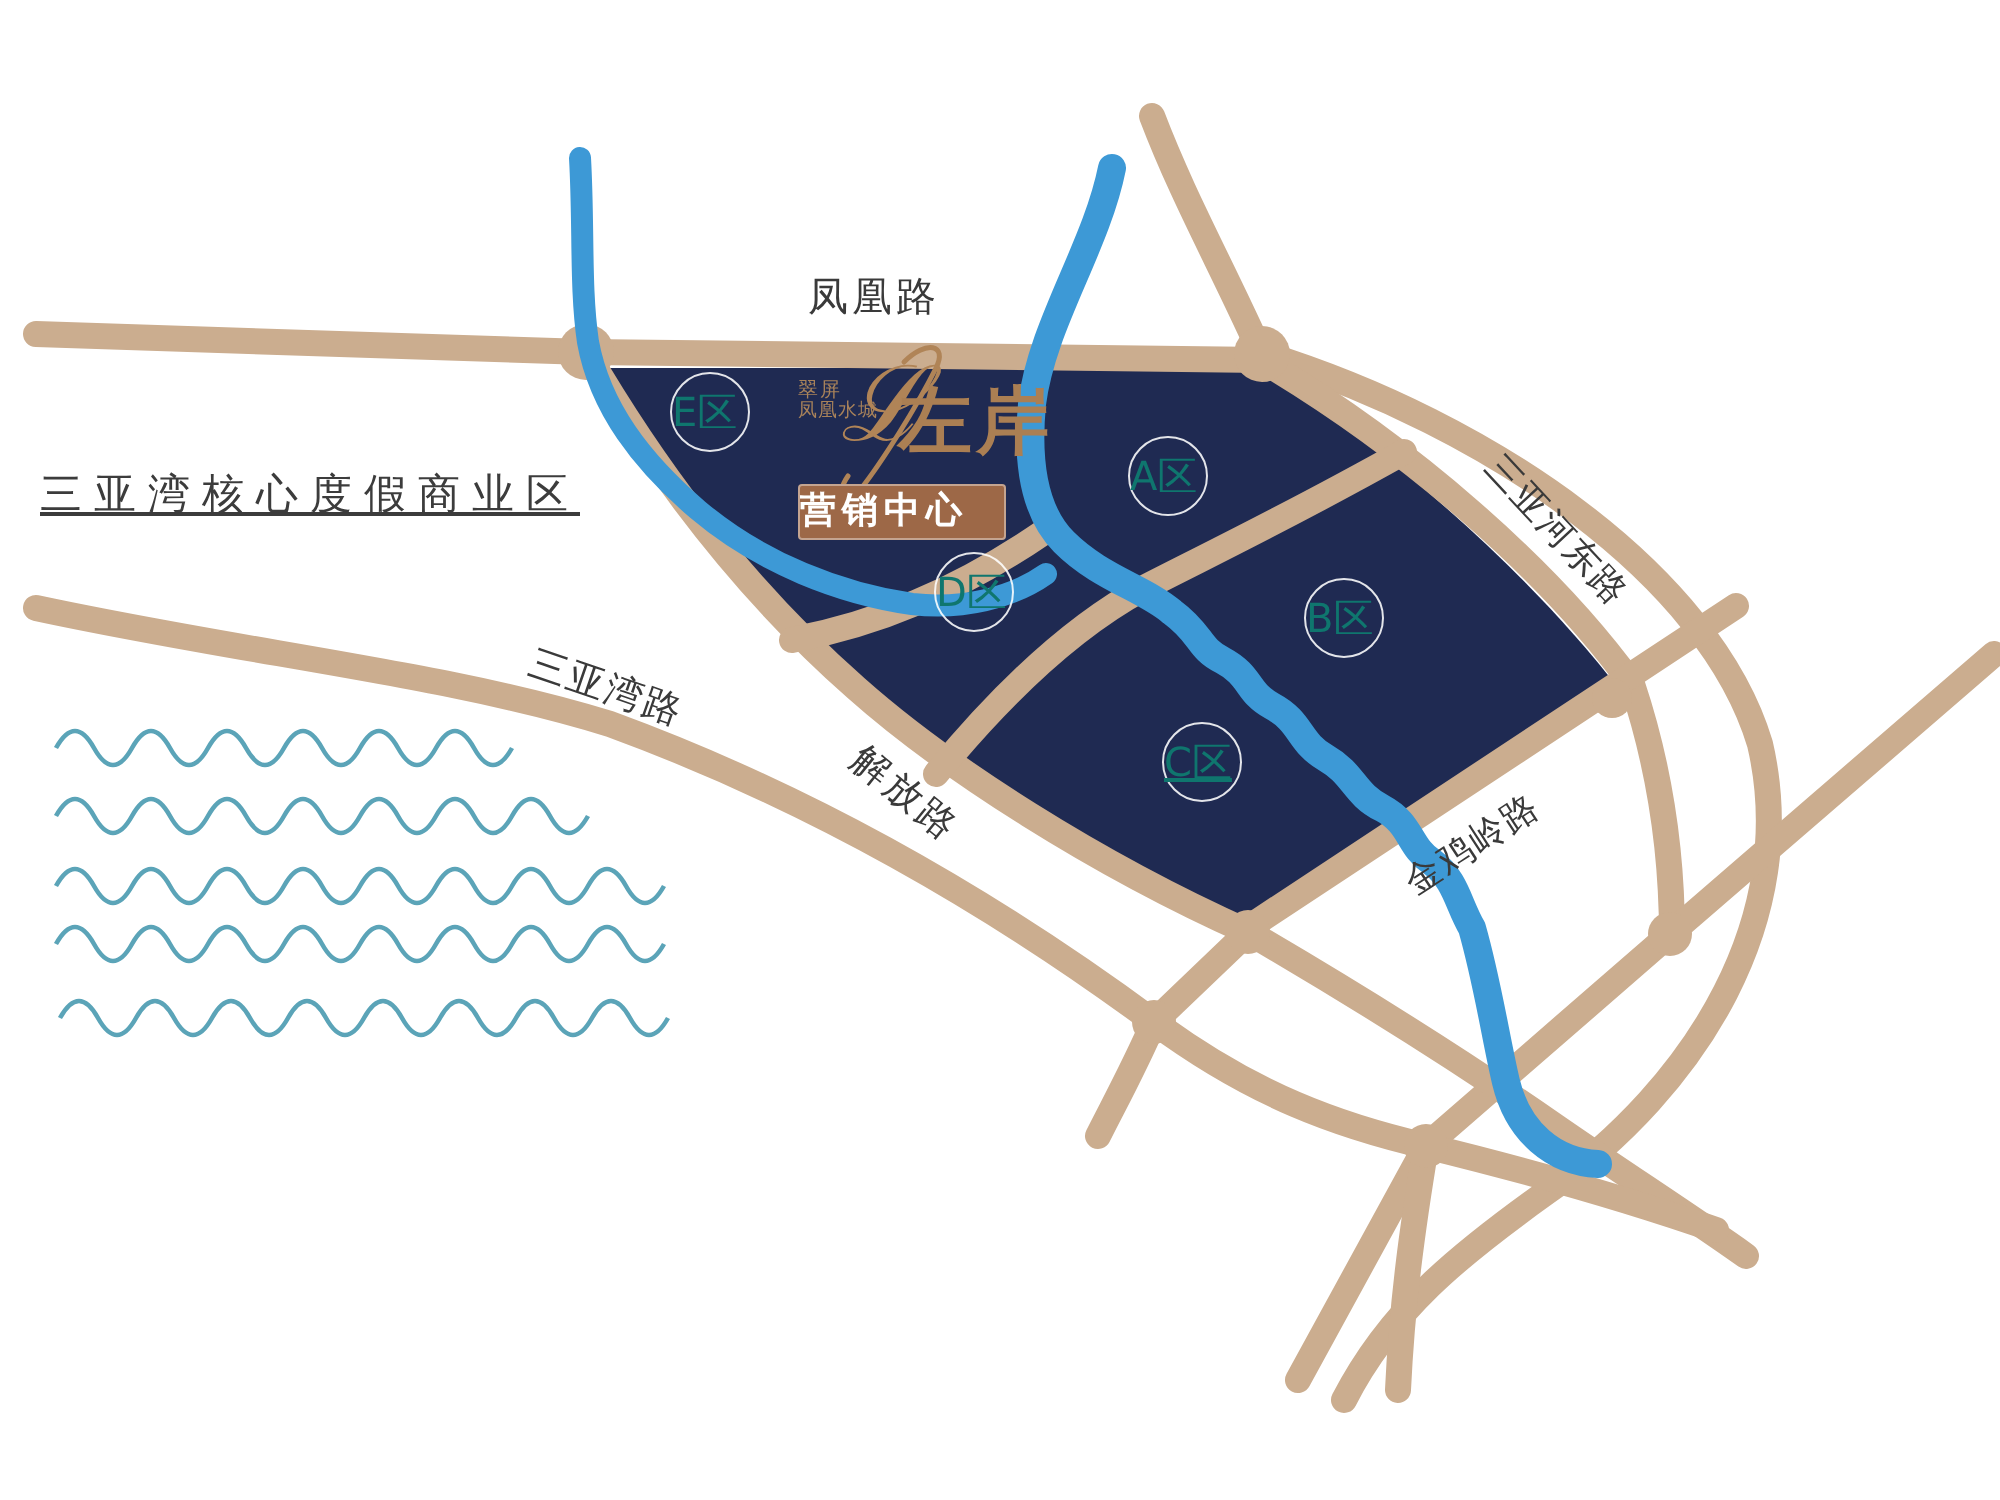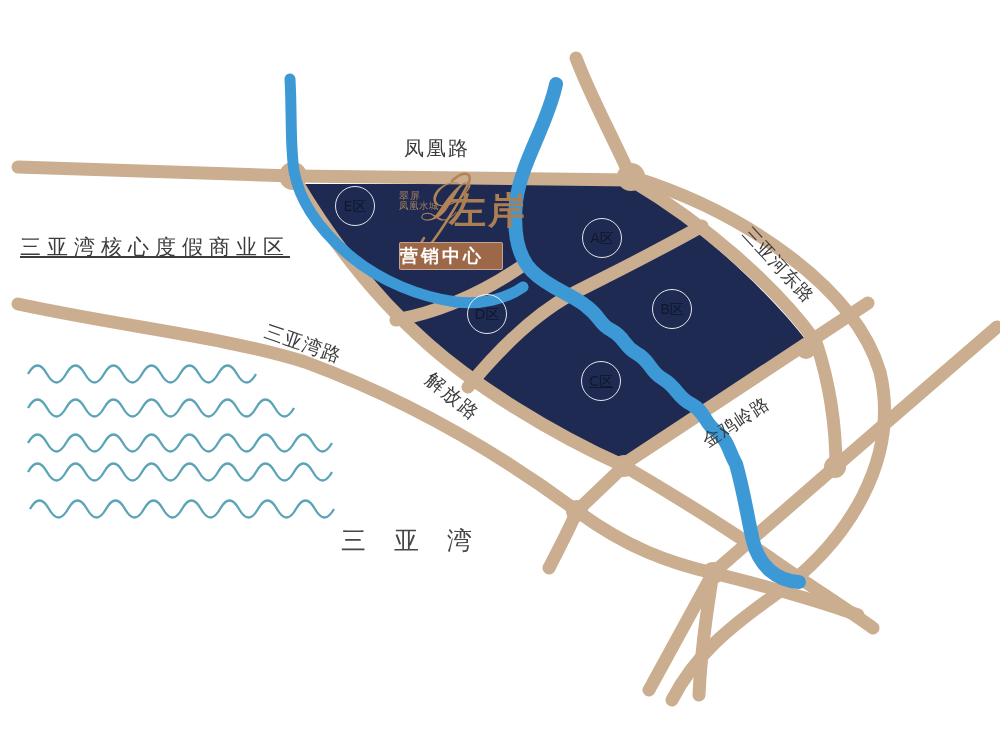--- a/index.html
+++ b/index.html
@@ -11,28 +11,28 @@
   .lbl{position:absolute;color:#3a3a3a;white-space:nowrap;transform-origin:center center;}
   .lbl-fenghuang{left:404px;top:135px;font-size:20px;letter-spacing:2px;}
   .lbl-sanyawan{left:263px;top:331px;font-size:19px;letter-spacing:1px;transform:rotate(19deg);}
   .lbl-jiefang{left:421px;top:384px;font-size:19px;letter-spacing:2px;transform:rotate(39deg);}
   .lbl-jinjiling{left:698px;top:410px;font-size:18px;letter-spacing:1px;transform:rotate(-33deg);}
   .lbl-hedong{left:731px;top:253px;font-size:18px;letter-spacing:1px;transform:rotate(47deg);}
   .lbl-business{left:20px;top:233px;font-size:21px;letter-spacing:6px;color:#3c3c3c;text-decoration:underline;}
   .lbl-bay{left:341px;top:524px;font-size:25px;letter-spacing:28px;color:#474747;}
   .zone{
     position:absolute;width:38px;height:38px;border:1.5px solid rgba(255,255,255,.88);
-    border-radius:50%;color:#0f172a;font-size:14px;line-height:38px;text-align:center;
+    border-radius:50%;color:#0f766e;font-size:20px;line-height:38px;text-align:left;
     letter-spacing:0;
   }
   .zone-e{left:335px;top:186px;}
-  .zone-a{left:582px;top:218px;}
+  .zone-a{left:564px;top:218px;}
   .zone-b{left:652px;top:289px;}
   .zone-c{left:581px;top:361px;text-decoration:underline;}
-  .zone-d{left:467px;top:294px;}
+  .zone-d{left:467px;top:276px;}
   .logo-small{position:absolute;color:#a8825a;line-height:1.15;}
   .logo-small-1{left:399px;top:190px;font-size:10px;letter-spacing:1px;}
   .logo-small-2{left:399px;top:201px;font-size:9.5px;letter-spacing:.5px;}
   .logo-script{
     position:absolute;left:420px;top:164px;font-size:52px;color:#b08457;
     font-family:"DejaVu Serif","Liberation Serif",serif;font-style:italic;
   }
   .logo-main{
     position:absolute;left:449px;top:186px;font-size:37px;color:#ab7f53;
     font-family:"DejaVu Serif","Liberation Serif",serif;font-weight:bold;letter-spacing:2px;
@@ -101,21 +101,20 @@
     <path d="M452,181 C463,170 474,172 468,184 C458,204 441,231 430,245 C423,254 417,248 424,238" stroke="#b08457" stroke-width="2.5" fill="none" stroke-linecap="round"></path>
   </svg>
 
   <div class="lbl lbl-fenghuang">凤凰路</div>
   <div class="lbl lbl-sanyawan">三亚湾路</div>
   <div class="lbl lbl-jiefang">解放路</div>
   <div class="lbl lbl-jinjiling">金鸡岭路</div>
   <div class="lbl lbl-hedong">三亚河东路</div>
 
   <div class="lbl lbl-business">三亚湾核心度假商业区</div>
-  <div class="lbl lbl-bay">三亚湾</div>
 
   <div class="zone zone-e">E区</div>
   <div class="zone zone-a">A区</div>
   <div class="zone zone-b">B区</div>
   <div class="zone zone-c">C区</div>
   <div class="zone zone-d">D区</div>
 
   <div class="logo-small logo-small-1">翠屏</div>
   <div class="logo-small logo-small-2">凤凰水城</div>
   <div class="logo-script">ℒ</div>

